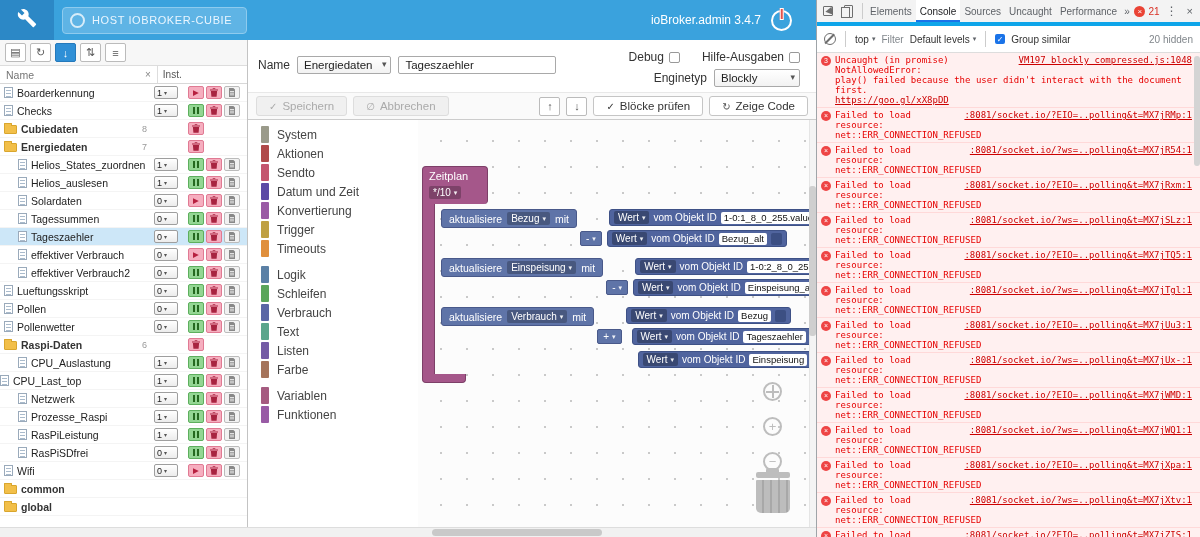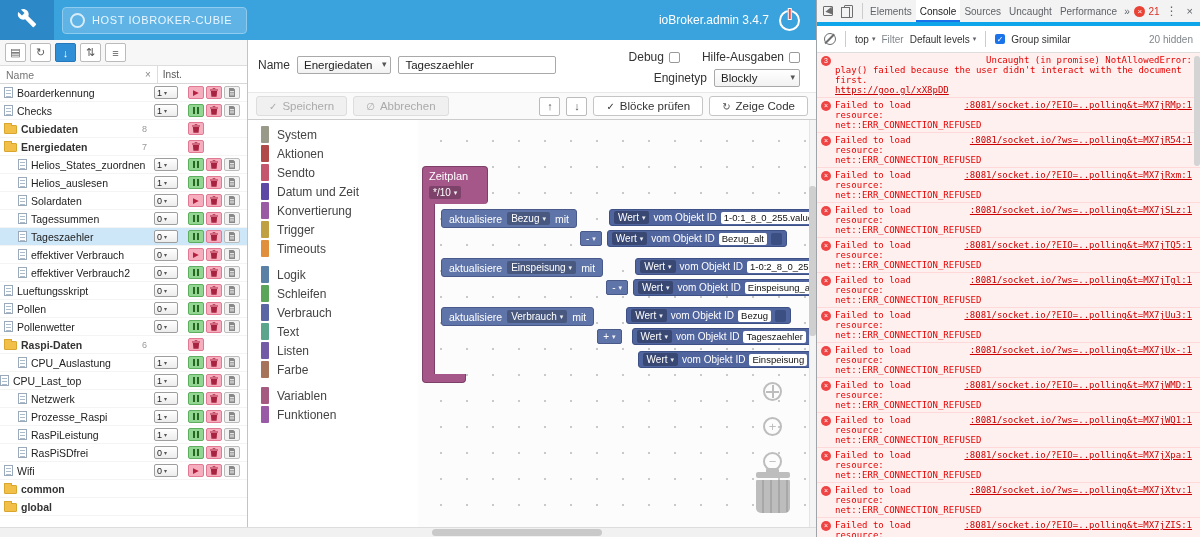--- a/index.html
+++ b/index.html
@@ -9,21 +9,21 @@
 
 
 .app { width:817px; height:537px; display:flex; flex-direction:column; border-right:1px solid #9fa4a8; background:#fff; }
 
 
 .app-header { height:40px; background:#3aa2dd; display:flex; align-items:center; flex:0 0 auto; }
 .wrench-box { width:54px; height:40px; background:#2c88c6; display:flex; align-items:center; justify-content:center; }
 .host-badge { margin-left:8px; background:#5fb4e5; border:1px solid #8ecbee; border-radius:4px; height:27px; display:flex; align-items:center; gap:7px; padding:0 14px 0 7px; }
 .logo-ring { width:15px; height:15px; border:2px solid rgba(255,255,255,.75); border-radius:50%; }
 .host-label { color:#eaf6ff; font-size:11px; letter-spacing:.6px; }
-.header-right { margin-left:auto; display:flex; align-items:center; gap:10px; padding-right:16px; }
+.header-right { margin-left:auto; display:flex; align-items:center; gap:10px; padding-right:24px; }
 .version { color:#fff; font-size:12px; }
 .power-icon { width:21px; height:21px; border:2px solid #fff; border-radius:50%; position:relative; }
 .power-icon::before { content:''; position:absolute; left:50%; top:-4px; transform:translateX(-50%); width:2.5px; height:10px; background:#e8524a; border:1px solid #fff; }
 
 .app-main { flex:1; display:flex; min-height:0; }
 .app-bottombar { height:10px; background:#f1f1f1; border-top:1px solid #ddd; position:relative; flex:0 0 auto; }
 .hthumb { position:absolute; left:432px; width:170px; top:1px; height:7px; background:#c9c9c9; border-radius:4px; }
 
 
 .tree-panel { width:248px; flex:0 0 auto; border-right:1px solid #c3c3c3; display:flex; flex-direction:column; background:#fff; }
@@ -172,21 +172,21 @@
 .cb-blue { width:10px; height:10px; background:#1a73e8; border-radius:2px; color:#fff; font-size:8px; display:flex; align-items:center; justify-content:center; flex:0 0 auto; cursor:pointer; }
 .cb-blue::before { content:'✓'; }
 .group-label { font-size:10px; color:#333; white-space:nowrap; }
 .hidden-count { margin-left:auto; color:#80868b; font-size:10px; white-space:nowrap; }
 
 .dt-console { flex:1; overflow:hidden; position:relative; font-family:"DejaVu Sans Mono",monospace; }
 .con-row { background:#fff0f0; border-bottom:1px solid #ffd9d9; padding:2px 8px 2px 4px; display:flex; gap:4px; font-size:9px; color:#e60000; }
 .err-ico { width:10px; height:10px; border-radius:50%; background:#ee4444; color:#fff; font-size:7px; line-height:10px; text-align:center; flex:0 0 auto; margin-top:0.5px; font-family:"Liberation Sans",sans-serif; }
 .err-ico.x::before { content:'×'; }
 .con-body { flex:1; min-width:0; }
-.con-l1 { display:flex; justify-content:flex-end; gap:6px; line-height:10px; }
+.con-l1 { display:flex; justify-content:flex-start; gap:6px; line-height:10px; }
 .con-src { color:#cc0000; text-decoration:underline; white-space:nowrap; cursor:pointer; }
 .con-l2 { line-height:10px; }
 .con-link { color:#cc0000; text-decoration:underline; cursor:pointer; }
 .con-sthumb { position:absolute; right:0; top:3px; width:6px; height:110px; background:#d4d4d4; border-radius:3px; }
 </style>
 </head>
 <body>
 
 <div class="app">
 
@@ -987,20 +987,21 @@
     <span class="hidden-count">20 hidden</span>
   </div>
 
   <div class="dt-console">
     <div id="con-rows">
         <div class="con-row">
           <span class="err-ico">3</span>
           <div class="con-body">
             <div class="con-l1">
               <span class="con-msg">Uncaught (in promise) NotAllowedError:</span>
+              <a class="con-src">VM197 blockly_compressed.js:1048</a>
             </div>
             <div class="con-l2">play() failed because the user didn't interact with the document first.</div>
             <div class="con-l2"><a class="con-link">https://goo.gl/xX8pDD</a></div>
           </div>
         </div>
         <div class="con-row">
           <span class="err-ico x"></span>
           <div class="con-body">
             <div class="con-l1">
               <span class="con-msg">Failed to load resource:</span>

